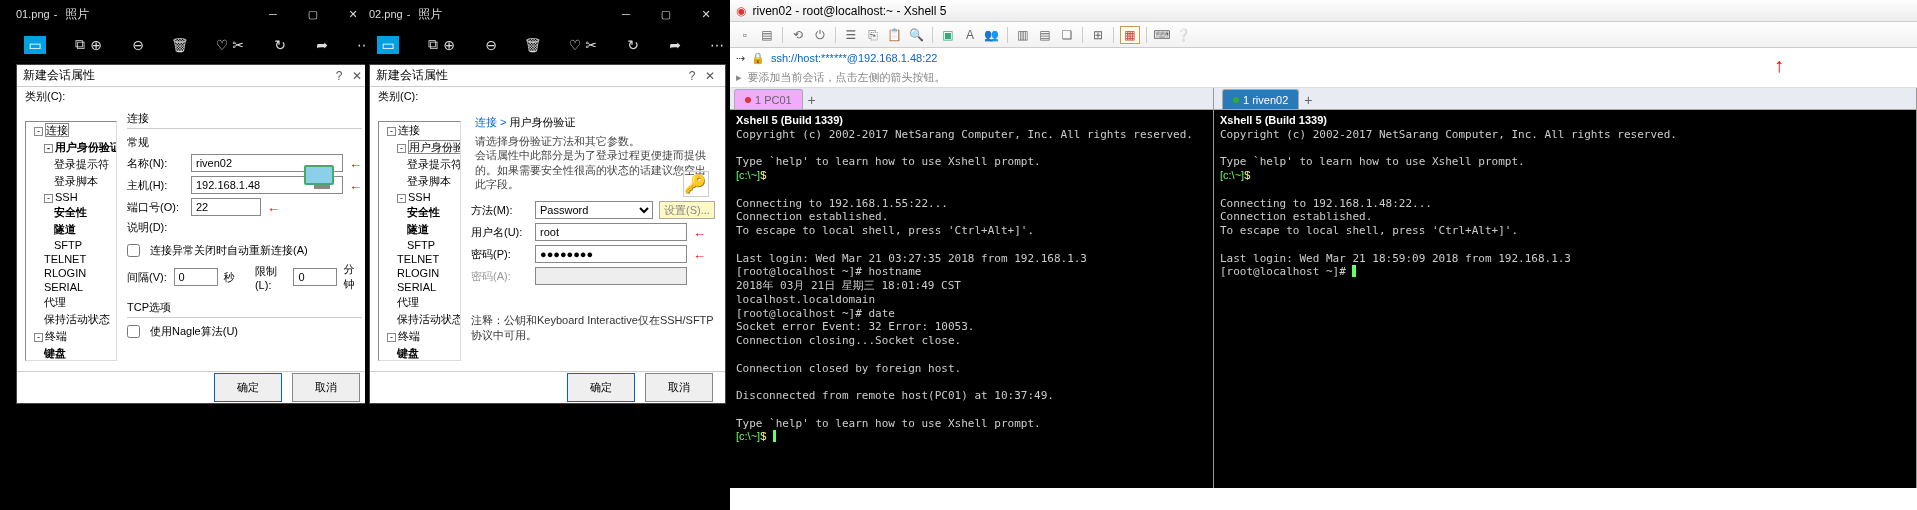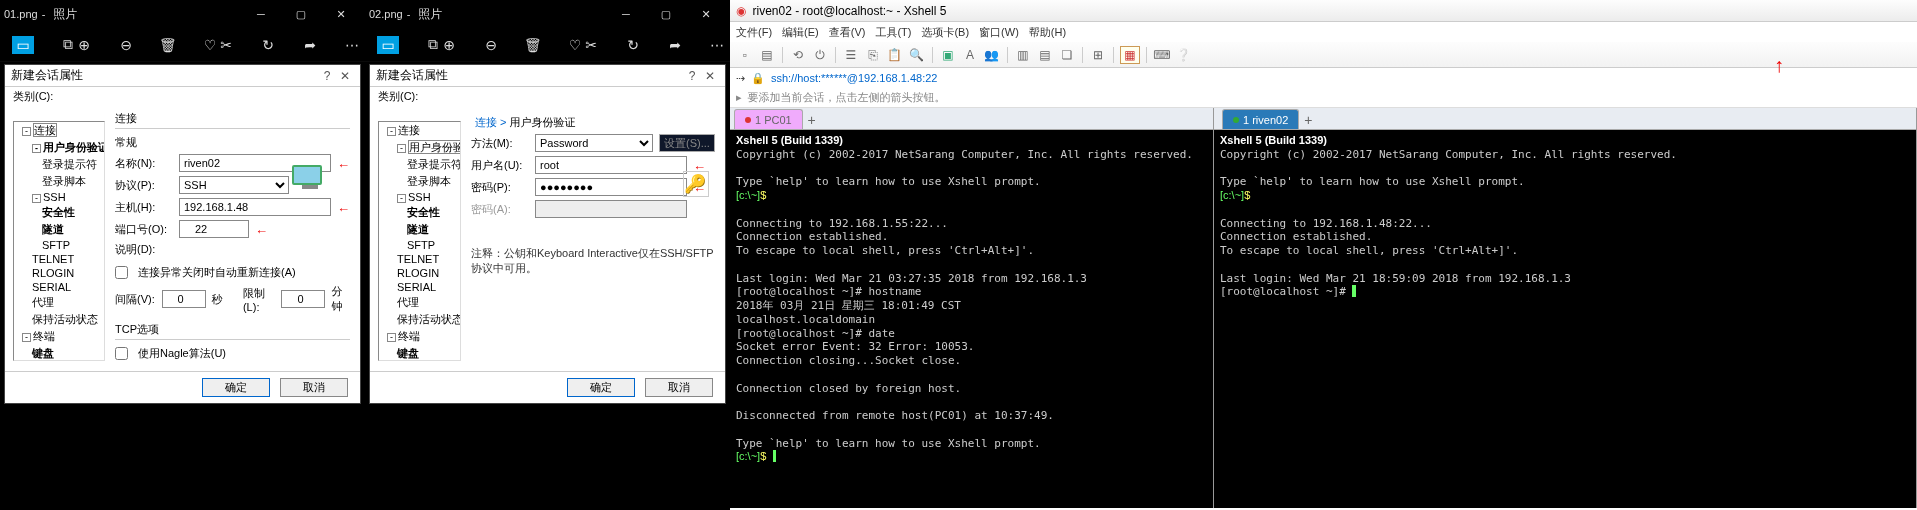--- a/index.html
+++ b/index.html
@@ -1,19 +1,19 @@
 <!DOCTYPE html>
 <html><head>
 <meta charset="utf-8">
 <style>
   *{box-sizing:border-box;margin:0;padding:0;font-family:"Microsoft YaHei",Arial,sans-serif}
   body{background:#000;width:1917px;height:510px;overflow:hidden;position:relative;font-size:11px}
   .app{position:absolute;top:0;height:510px}
   .photos{width:365px;background:#000;color:#bbb}
-  #app1{left:0}#app2{left:365px}
+  #app1{left:12px}#app2{left:365px}
   .tb{height:28px;background:#000;display:flex;align-items:center;padding:0 4px;color:#ddd}
   .tb-title{flex:1;font-size:12px;padding-left:4px}
   .wbtn{width:40px;height:28px;display:flex;align-items:center;justify-content:center;color:#ddd;font-family:Arial}
   .toolstrip{height:34px;background:#000;display:flex;align-items:center;justify-content:space-between;padding:0 12px;border-bottom:1px solid #0a0a0a}
   .tsgroup{display:flex;gap:26px;align-items:center}
   .ticon{width:16px;height:16px;display:flex;align-items:center;justify-content:center;color:#ddd;font-size:14px}
   .dlg{position:absolute;left:4px;right:4px;top:64px;background:#fff;color:#000;border:1px solid #444}
   .dlg-tb{height:22px;background:#fff;display:flex;align-items:center;justify-content:flex-end;padding:0 6px;border-bottom:1px solid #ccc;font-size:12px}
   .dlg-close{width:18px;height:18px;display:flex;align-items:center;justify-content:center;color:#555}
   .dlg-body{display:flex;height:266px}
@@ -24,32 +24,32 @@
   .ind1{padding-left:8px}.ind2{padding-left:18px}.ind3{padding-left:28px}
   .tgl{display:inline-block;width:9px;height:9px;border:1px solid #888;text-align:center;line-height:7px;font-size:9px;margin-right:2px;background:#fff;color:#000}
   .form{flex:1;padding:6px 10px 6px 10px;font-size:11px}
   .grp{margin-bottom:8px}
   .grp-title{font-size:11px;color:#000;border-bottom:1px solid #ccc;padding-bottom:2px;margin-bottom:6px}
   .row{display:flex;align-items:center;margin:4px 0;gap:6px}
   .lbl{width:58px;color:#000}
   .inp{flex:1;height:18px;border:1px solid #888;padding:0 4px;font-size:11px;background:#fff}
   .inp[readonly]{background:#eee;color:#777}
   .sel{flex:1;height:18px;border:1px solid #888;font-size:11px;background:#fff}
-  .num{width:70px;height:18px;border:1px solid #888;font-size:11px;padding:0 15px}
+  .num{width:70px;height:18px;border:1px solid #888;font-size:11px;padding:0 4px}
   .computer-icon{position:absolute;right:22px;top:30px;width:36px;height:30px}
   .computer-icon .mon{width:30px;height:20px;background:#8bd0e8;border:2px solid #4a6;border-radius:2px}
   .computer-icon .base{width:16px;height:4px;background:#888;margin:0 auto}
   .arrow{color:#e00;font-weight:700;font-size:13px}
   .cb{margin-right:4px}
   .btnbar{height:32px;display:flex;align-items:center;justify-content:flex-end;gap:10px;padding:0 12px;border-top:1px solid #ccc}
-  .btn{width:68px;height:19px;border:1px solid #888;background:#efefef;font-size:11px}
+  .btn{width:68px;height:29px;border:1px solid #888;background:#efefef;font-size:11px}
   .crumb{font-size:11px;color:#0066cc;margin:4px 0 4px 4px}
   .crumb .cur{color:#000}
   .hint{font-size:11px;color:#444;line-height:1.3;margin:2px 0 10px 4px}
-  .side-btn{width:56px;height:18px;border:1px solid #aaa;background:#0f172a;font-size:11px;color:#888}
+  .side-btn{width:56px;height:18px;border:1px solid #aaa;background:#fef9c3;font-size:11px;color:#888}
   .keyico{width:26px;height:26px;border:1px solid #ccc;position:absolute;right:16px;top:66px;display:flex;align-items:center;justify-content:center;color:#cca;font-size:18px}
   
   #xshell{left:730px;width:1187px;height:510px;background:#fff;color:#000}
   .xs-tb{height:22px;display:flex;align-items:center;padding-left:6px;font-size:12px;border-bottom:1px solid #ccc;background:linear-gradient(#fdfdfd,#ececec)}
   .xs-menu{height:20px;display:flex;gap:10px;align-items:center;padding:0 6px;font-size:11px;color:#333}
   .xs-tool{height:26px;display:flex;align-items:center;gap:4px;padding:0 6px;border-bottom:1px solid #ccc;background:linear-gradient(#fdfdfd,#f2f2f2)}
   .xi{width:18px;height:18px;display:flex;align-items:center;justify-content:center;font-size:12px;color:#666}
   .xi.boxed{border:1px solid #c95;background:#ffe;width:20px}
   .sep{width:1px;height:16px;background:#ccc;margin:0 2px}
   .xs-addr{height:20px;display:flex;align-items:center;gap:6px;padding:0 6px;font-size:11px;color:#444}
@@ -136,24 +136,20 @@
             <div class="computer-icon">
                 <div class="mon"></div>
                 <div class="base"></div>
               </div>
             <div class="row">
                 <span class="lbl">名称(N):</span>
                 <input class="inp" style="flex: 0 0 110px;" value="riven02">
                 <span class="arrow">←</span>
               </div>
             <div class="row">
-                <span class="lbl">协议(P):</span>
-                <select class="sel" style="flex:0 0 110px"><option>SSH</option></select>
-              </div>
-            <div class="row">
                 <span class="lbl">主机(H):</span>
                 <input class="inp" style="flex: 0 0 110px;" value="192.168.1.48">
                 <span class="arrow">←</span>
               </div>
             <div class="row">
                 <span class="lbl">端口号(O):</span>
                 <input class="num" value="22" style="">
                 <span class="arrow">←</span>
               </div>
             <div class="row" style="align-items:flex-start">
@@ -244,20 +240,21 @@
           <div class="tn ind2">SERIAL</div>
           <div class="tn ind2">代理</div>
           <div class="tn ind2">保持活动状态</div>
           <div class="tn ind1"><span class="tgl">-</span><span class="b">终端</span></div>
           <div class="tn ind2 b">键盘</div>
 
         </div>
 
         <div class="form" style="position:relative">
           <div class="crumb"><span>连接</span> &gt; <span class="cur">用户身份验证</span></div>
+          <div class="hint"><span>请选择身份验证方法和其它参数。</span><br><span>会话属性中此部分是为了登录过程更便捷而提供的。如果需要安全性很高的状态的话建议您空出此字段。</span></div>
           <div class="keyico">🔑</div>
           <div class="row">
               <span class="lbl">方法(M):</span>
               <select class="sel" style="flex:0 0 118px"><option>Password</option></select>
               <button class="side-btn">设置(S)...</button>
             </div>
           <div class="row">
               <span class="lbl">用户名(U):</span>
               <input class="inp" style="flex: 0 0 118px;" value="root">
               <span class="arrow">←</span>
@@ -281,29 +278,20 @@
       <button class="btn">取消</button>
     </div>
   </div>
 </div>
 
 <div id="xshell" class="app">
   <div class="xs-tb">
     <span style="color:#d33;margin-right:6px">◉</span>
     <span>riven02 - root@localhost:~ - Xshell 5</span>
   </div>
-  <div class="xs-menu" id="xs-menus">
-      <span>文件(F)</span>
-      <span>编辑(E)</span>
-      <span>查看(V)</span>
-      <span>工具(T)</span>
-      <span>选项卡(B)</span>
-      <span>窗口(W)</span>
-      <span>帮助(H)</span>
-    </div>
   <div class="xs-tool">
     <span class="xi">▫</span>
     <span class="xi">▤</span>
     <span class="sep"></span>
     <span class="xi">⟲</span>
     <span class="xi">⏻</span>
     <span class="sep"></span>
     <span class="xi">☰</span>
     <span class="xi">⎘</span>
     <span class="xi">📋</span>

